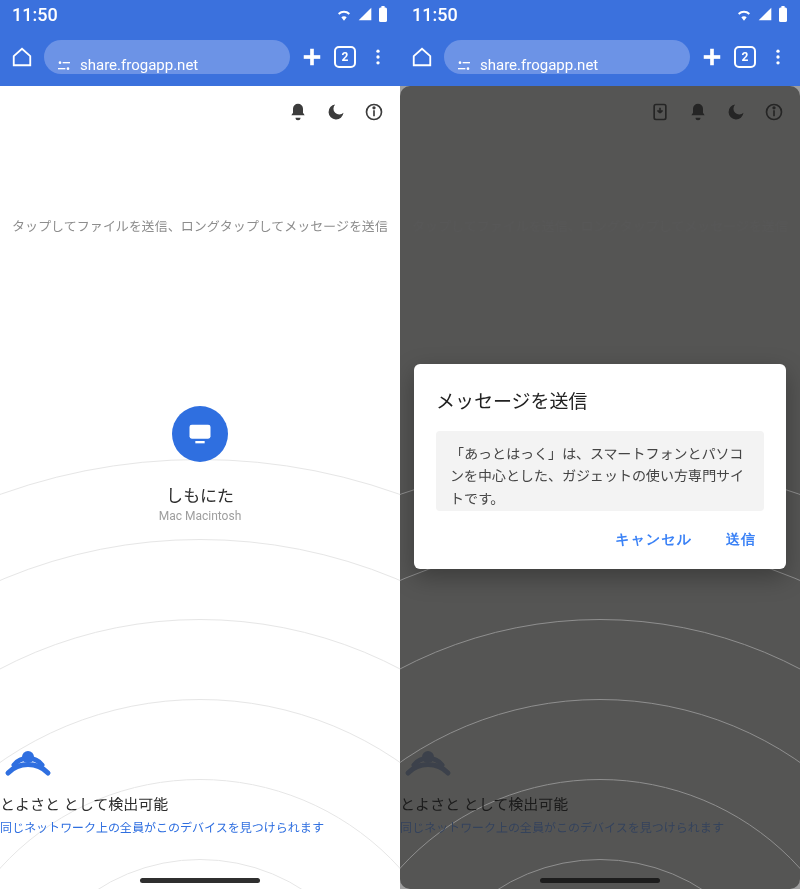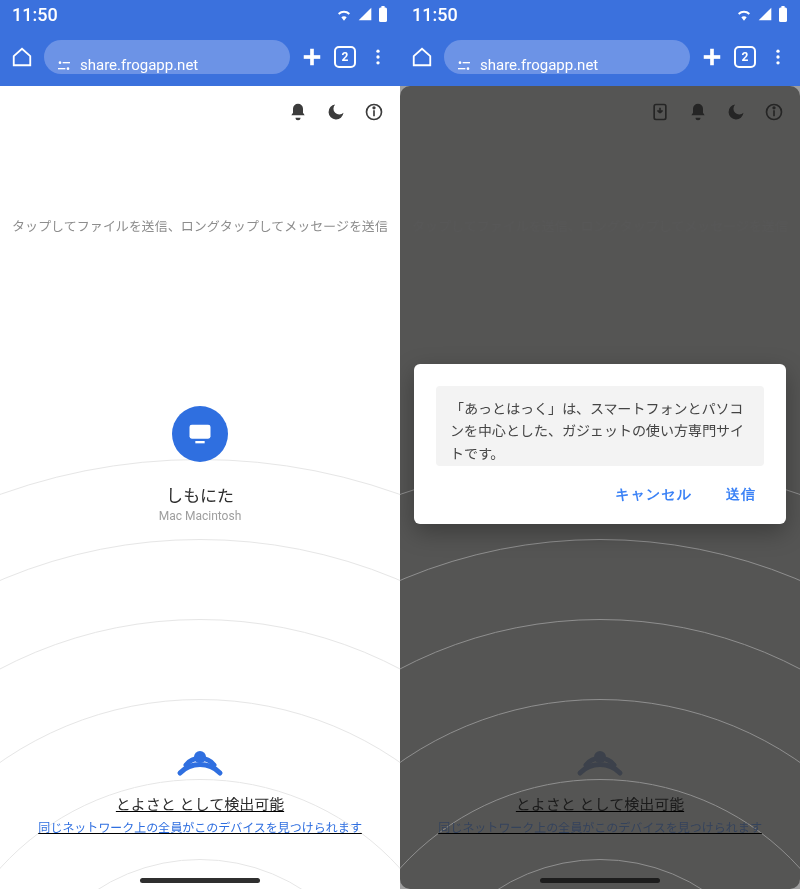--- a/index.html
+++ b/index.html
@@ -22,21 +22,21 @@
   .app-icons { position:absolute; top:6px; right:6px; display:flex; gap:14px; align-items:center; padding:8px; }
   .app-icons .ic { width:24px; height:24px; display:flex; align-items:center; justify-content:center; color:#3c3c3c; }
   
   .rings { position:absolute; left:50%; bottom:-160px; transform:translateX(-50%); }
   .ring { position:absolute; border:1px solid #e6e6e6; border-radius:50%; left:50%; top:50%; transform:translate(-50%,-50%); }
   .hint { position:absolute; top:130px; left:0; right:0; text-align:center; font-size:13px; color:#8d8d8d; white-space:nowrap; }
   .device { position:absolute; top:320px; left:0; right:0; display:flex; flex-direction:column; align-items:center; }
   .device-circle { width:56px; height:56px; border-radius:50%; background:#2f6fe0; display:flex; align-items:center; justify-content:center; color:#fff; }
   .device-name { margin-top:20px; font-size:17px; color:#2d2d2d; }
   .device-sub { font-size:12px; color:#9e9e9e; margin-top:2px; }
-  .broadcast { position:absolute; bottom:54px; left:0; right:0; display:flex; flex-direction:column; align-items:center;text-decoration:underline; }
+  .broadcast { position:absolute; bottom:54px; left:0; right:0; display:flex; flex-direction:column; align-items:flex-start; }
   .broadcast-ic { width:56px; height:56px; display:flex; align-items:center; justify-content:center; }
   .broadcast-title { font-size:15px; color:#2d2d2d; margin-top:10px; }
   .broadcast-sub { font-size:12px; color:#2f6fe0; margin-top:4px; }
   
   .navhandle { position:absolute; bottom:6px; left:50%; transform:translateX(-50%); width:120px; height:5px; background:#2f2f2f; border-radius:3px; }
   
   .scrim { position:absolute; inset:0; background:rgba(0,0,0,0.38); }
   .dialog { position:absolute; left:14px; right:14px; top:364px; background:#fff; border-radius:6px; box-shadow:0 8px 24px rgba(0,0,0,0.3); padding:22px 22px 12px 22px; }
   .dialog-title { font-size:19px; color:#212121; margin-bottom:18px; }
   .dialog-textarea { width:100%; background:#f3f3f3; border:none; border-radius:4px; padding:12px 14px; font-size:14px; color:#444; line-height:1.6; font-family:inherit; resize:none; min-height:80px; }
@@ -243,19 +243,20 @@
           </svg>
       </div>
       <div class="broadcast-title">とよさと として検出可能</div>
       <div class="broadcast-sub">同じネットワーク上の全員がこのデバイスを見つけられます</div>
     </div>
     <div class="navhandle"></div>
   </div>
 
   <div class="scrim" style="top:86px"></div>
   <div class="dialog">
+    <div class="dialog-title">メッセージを送信</div>
     <textarea class="dialog-textarea" style="">「あっとはっく」は、スマートフォンとパソコンを中心とした、ガジェットの使い方専門サイトです。</textarea>
     <div class="dialog-actions">
       <button class="dialog-btn">キャンセル</button>
       <button class="dialog-btn">送信</button>
     </div>
   </div>
 </div>
 
 </body></html>

